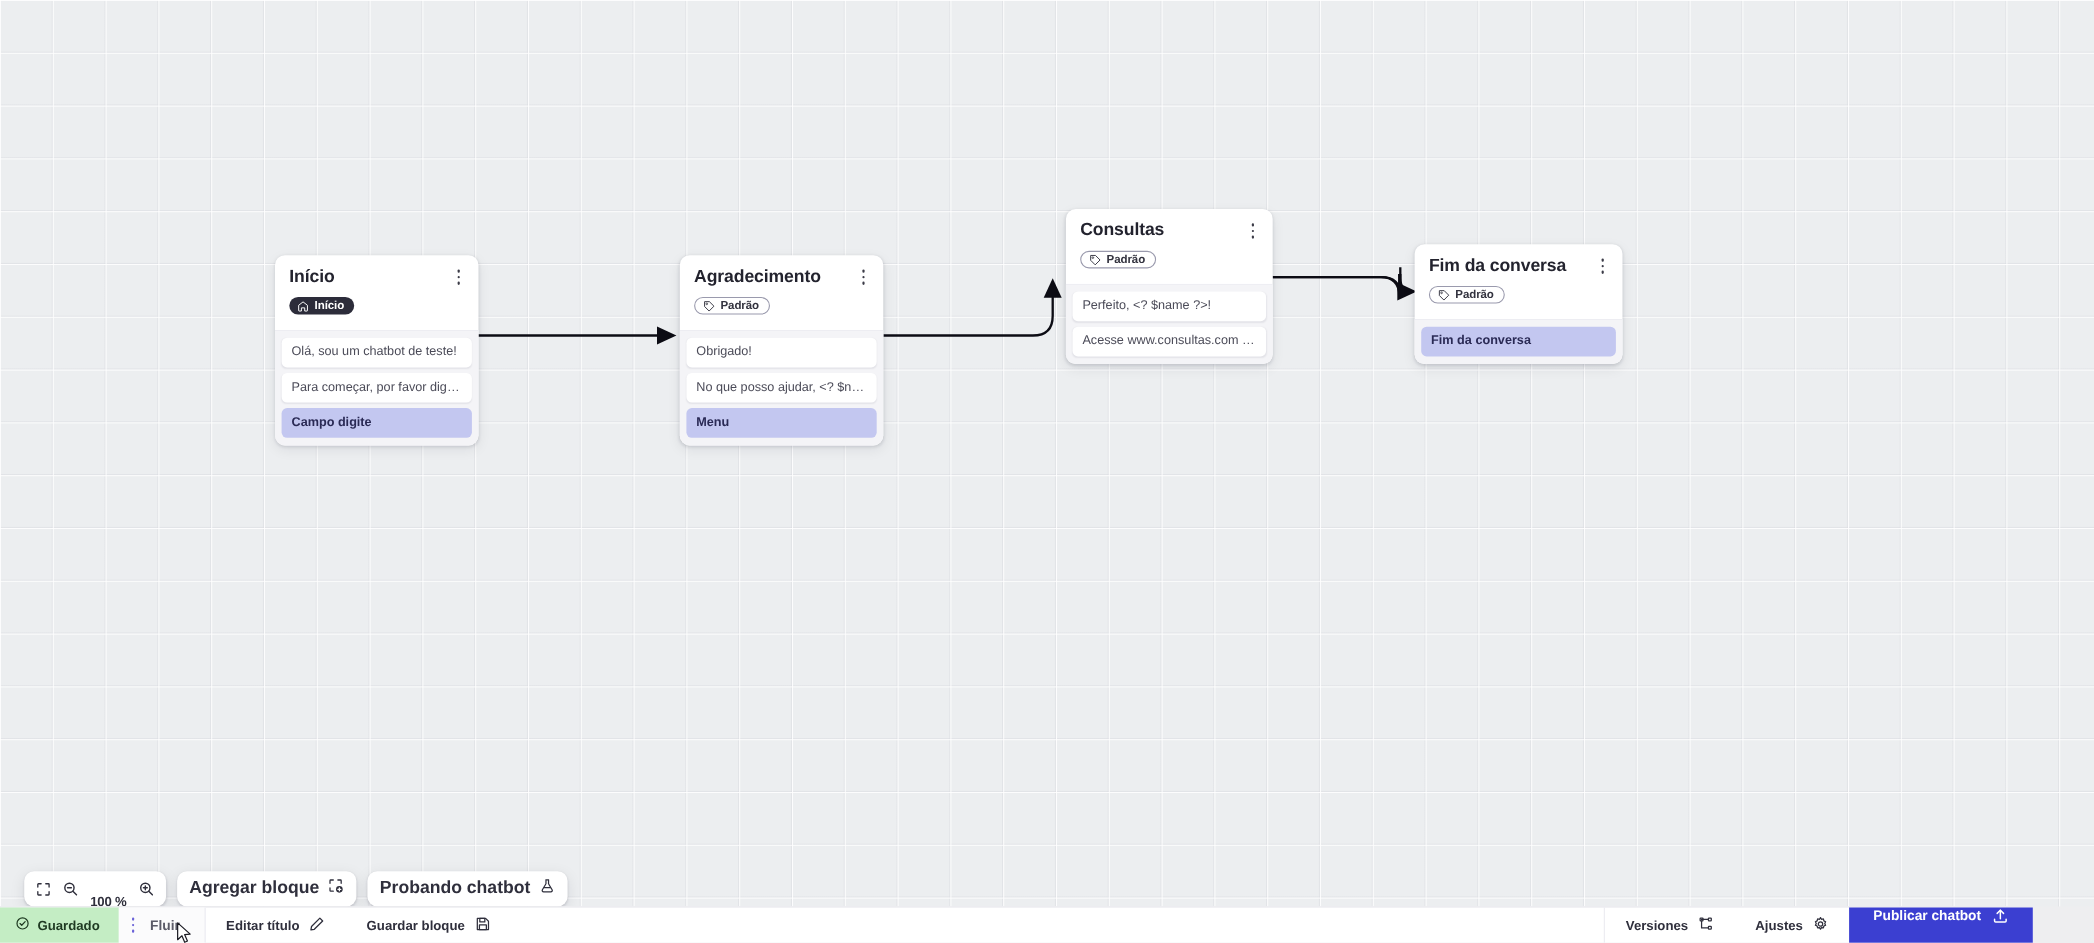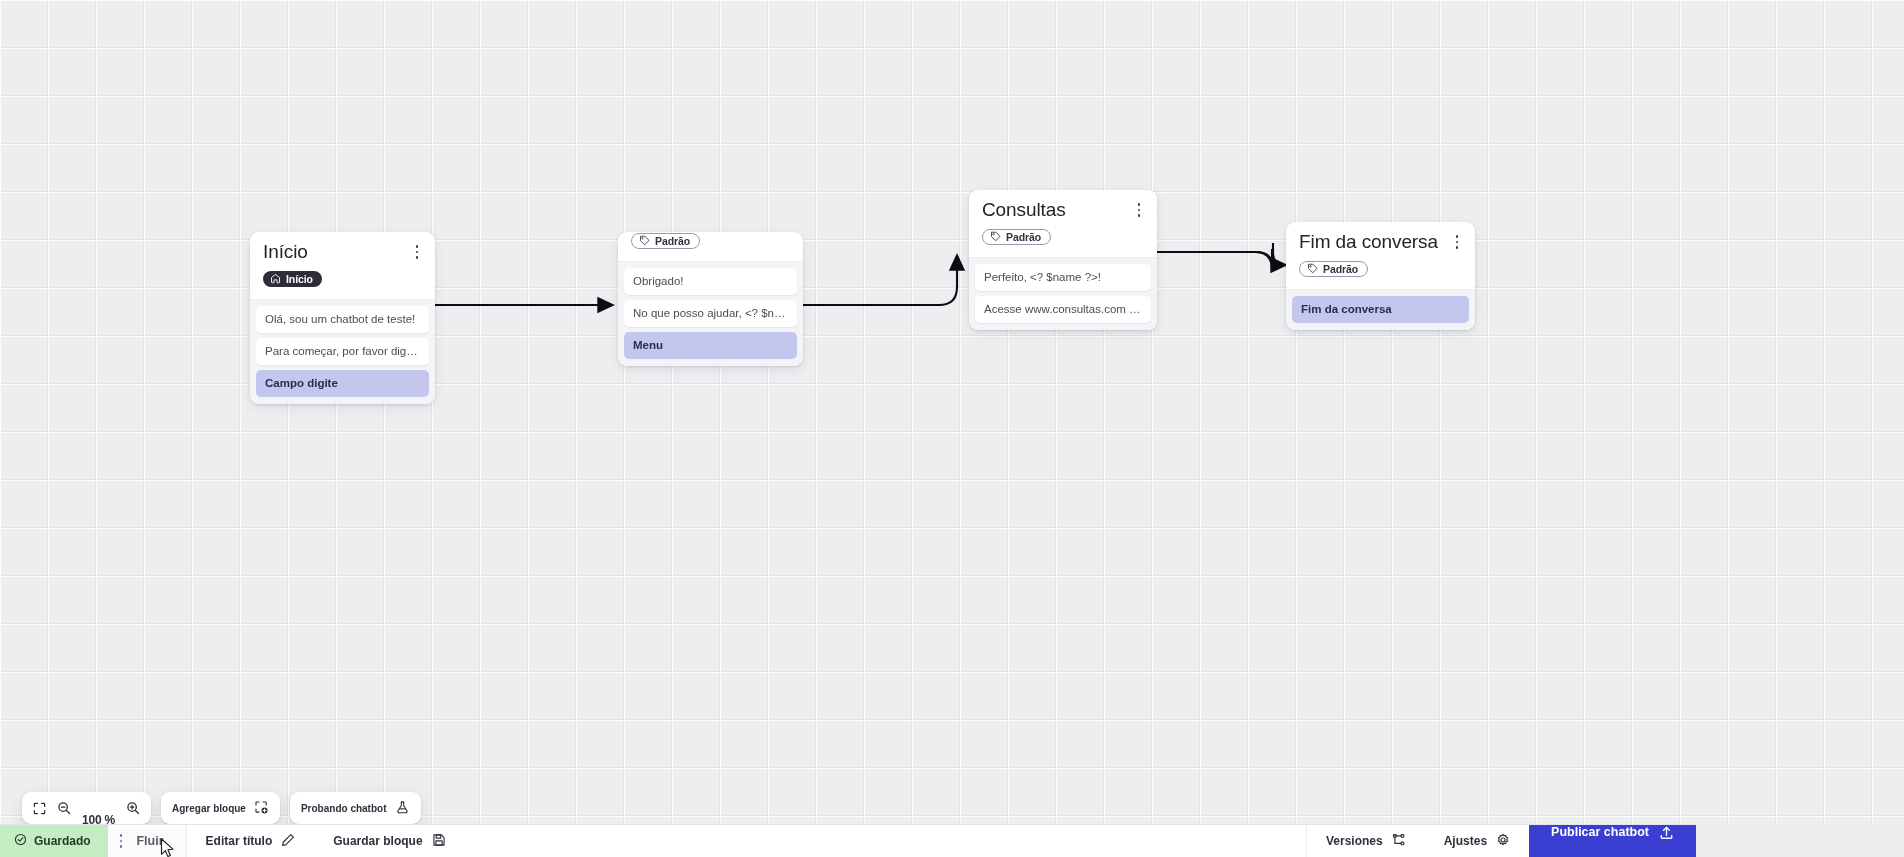--- a/index.html
+++ b/index.html
@@ -35,22 +35,22 @@
     background: #ffffff;
     border-radius: 9px;
     box-shadow: 0 1px 3px rgba(16,20,40,0.13), 0 4px 12px rgba(16,20,40,0.07);
     padding: 0;
   }
   .node-head {
     position: relative;
     padding: 12px 13px 10px 13px;
   }
   .node-title {
-    font-size: 19px;
-    font-weight: 400;
+    font-size: 16px;
+    font-weight: 700;
     color: #23232e;
     letter-spacing: -0.1px;
     line-height: 16px;
   }
   .kebab {
     position: absolute;
     right: 11px; top: 11px;
     width: 14px; height: 18px;
     display: flex; flex-direction: column; align-items: center; justify-content: space-between;
     padding: 2px 0;
@@ -109,32 +109,32 @@
     background: #ffffff;
     border-radius: 9px;
     box-shadow: 0 1px 2px rgba(16,20,40,0.12), 0 4px 14px rgba(16,20,40,0.10);
     height: 32px;
     display: flex; align-items: center;
     padding: 0 11px;
     gap: 11px;
   }
   .tb-btn {
     display: flex; align-items: center; gap: 8px;
-    font-size: 10px; font-weight: 600; color: #2f2f3c;
+    font-size: 16px; font-weight: 600; color: #2f2f3c;
     cursor: pointer;
     white-space: nowrap;
   }
   .tb-ico { display: flex; align-items: center; justify-content: center; cursor: pointer; }
   .zoom-val { font-size: 12px; font-weight: 700; color: #2f2f3c; letter-spacing: -0.2px; margin-top: 23px; }
 
   
   #statusbar {
     position: absolute;
     left: 0; bottom: 0;
-    width: 1696px; height: 33px;
+    width: 1848px; height: 33px;
     background: #ffffff;
     border-top: 1px solid #e4e4ea;
     display: flex; align-items: stretch;
     z-index: 50;
   }
   .saved-chip {
     display: flex; align-items: center; gap: 7px;
     background: #c4edc4;
     padding: 0 17px 0 14px;
     font-size: 12px; font-weight: 700; color: #1f3a22;
@@ -214,20 +214,28 @@
       </span>
     </div>
     <div class="node-body">
       <div class="msg">Olá, sou um chatbot de teste!</div>
       <div class="msg">Para começar, por favor digite o ...</div>
       <div class="msg highlight">Campo digite</div>
     </div>
   </div>
 
   <div class="node" id="node-agradecimento" style="left:618px; top:232px; width:185px;">
+    <div class="node-head">
+      <div class="node-title">Agradecimento</div>
+      <div class="kebab">
+          <i></i>
+          <i></i>
+          <i></i>
+        </div>
+    </div>
     <div class="badge-row">
       <span class="badge outline">
         <span>
           <svg width="11" height="11" viewBox="0 0 16 16">
               <path d="M8.6 1.8H2.2v6.4l6 6 6.4-6.4-6-6z" fill="none" stroke="#33333f" stroke-width="1.25" stroke-linejoin="round"></path>
               <circle cx="5.1" cy="4.7" r="1.1" fill="none" stroke="#33333f" stroke-width="1.1"></circle>
             </svg>
         </span>
         <span>Padrão</span>
       </span>

